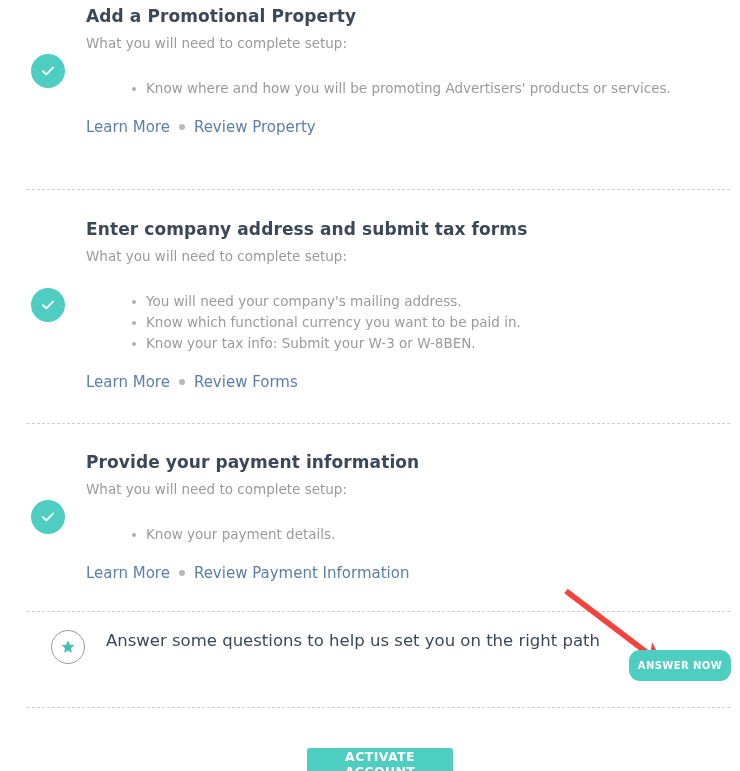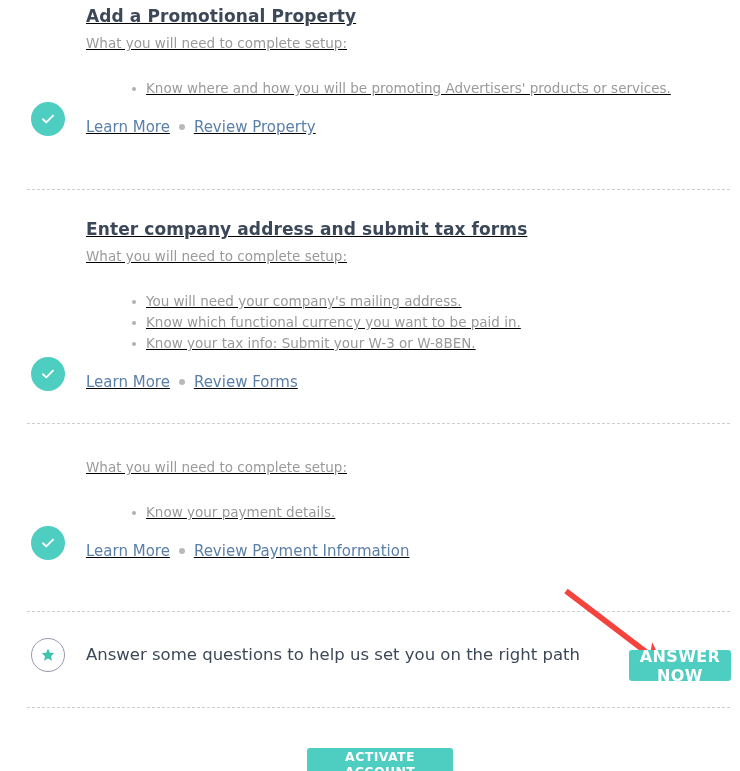--- a/index.html
+++ b/index.html
@@ -24,22 +24,21 @@
 
   
   .step {
     position: relative;
     padding: 0 0 0 0;
     box-sizing: border-box;
   }
 
   .step-row {
     display: flex;
-    align-items: flex-end;
-    text-decoration: underline;
+    align-items: center;
   }
 
   .icon-col {
     width: 86px;
     flex: 0 0 86px;
     display: flex;
     justify-content: flex-start;
     padding-left: 31px;
     box-sizing: border-box;
   }
@@ -154,22 +153,22 @@
   #step-4 { position: absolute; left: 0; top: 630px; width: 740px; }
 
   #div-1 { top: 189px; }
   #div-2 { top: 423px; }
   #div-3 { top: 611px; }
   #div-4 { top: 707px; }
 
   
   .question-row {
     display: flex;
-    align-items: center;
     height: 50px;
+    margin-left: 20px;
   }
   .question-text {
     font-size: 16.5px;
     line-height: 22px;
     color: #3c4858;
     flex: 1 1 auto;
   }
 
   
   .btn {
@@ -187,21 +186,22 @@
     justify-content: center;
     box-sizing: border-box;
   }
 
   #answer-now-button {
     position: absolute;
     left: 629px;
     top: 650px;
     width: 102px;
     height: 31px;
-    font-size: 16px;
+    font-size: 10px;
+    border-radius: 11px;
   }
 
   #activate-account-button {
     position: absolute;
     left: 307px;
     top: 748px;
     width: 146px;
     height: 31px;
     font-size: 12.5px;
   }
@@ -278,20 +278,21 @@
   <div class="step" id="step-3">
     <div class="step-row">
       <div class="icon-col">
         <div class="check-circle">
           <svg width="18" height="18" viewBox="0 0 18 18" aria-hidden="true">
             <path d="M4 9.2 L7.3 12.4 L14 5.6" fill="none" stroke="#ffffff" stroke-width="1.9" stroke-linecap="round" stroke-linejoin="round"></path>
           </svg>
         </div>
       </div>
       <div class="body-col">
+        <h3 class="step-title">Provide your payment information</h3>
         <p class="step-sub">What you will need to complete setup:</p>
         <ul class="need-list">
           <li>Know your payment details.</li>
         </ul>
         <div class="links">
           <a>Learn More</a>
           <span class="link-sep"></span>
           <a>Review Payment Information</a>
         </div>
       </div>

